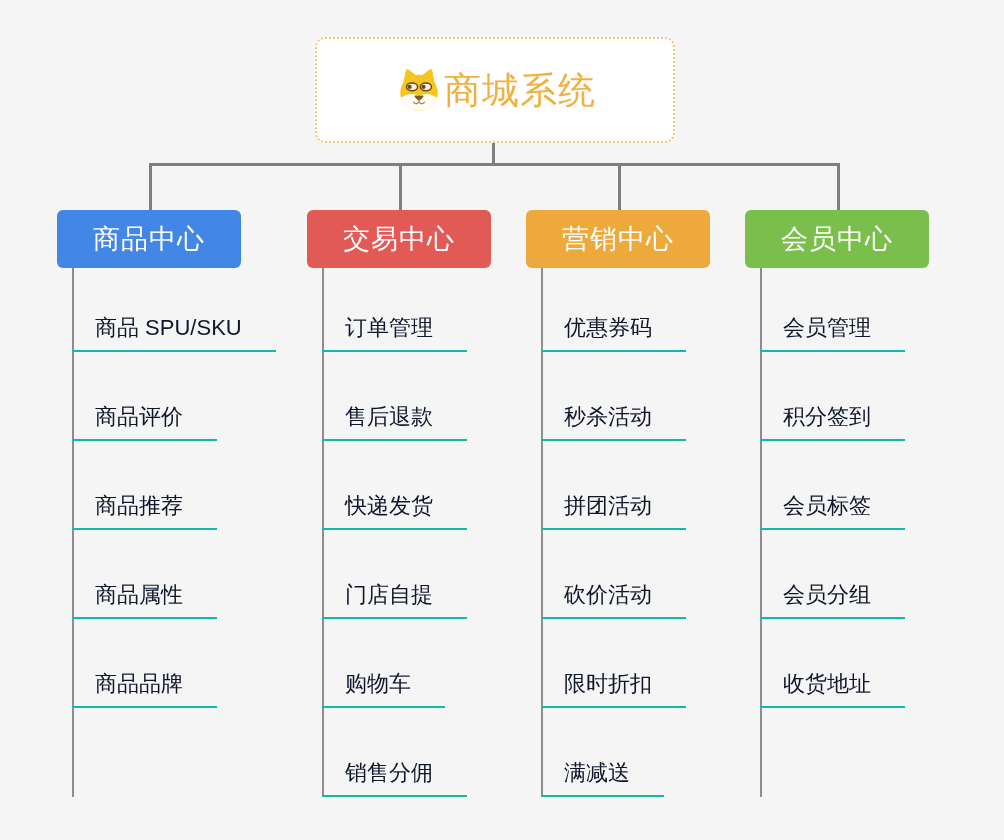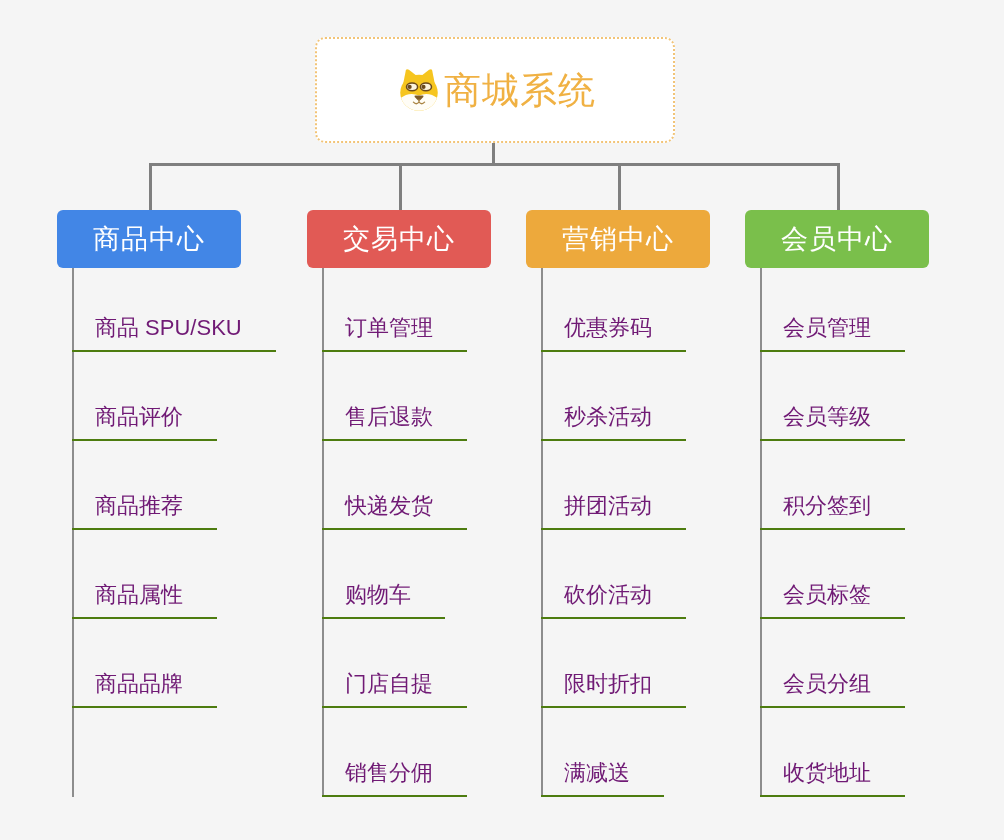--- a/index.html
+++ b/index.html
@@ -33,22 +33,22 @@
   .branch-0{left:57px}.branch-1{left:307px}.branch-2{left:526px}.branch-3{left:745px}
   
   .trunk{position:absolute;top:268px;height:529px;width:2px;background:#8d8d8d}
   .trunk-0{left:72px}.trunk-1{left:322px}.trunk-2{left:541px}.trunk-3{left:760px}
   .column{position:absolute;top:263px}
   .col-0{left:72px}.col-1{left:322px}.col-2{left:541px}.col-3{left:760px}
   .child{height:89px;display:flex;align-items:flex-end}
   .child-label{
     display:inline-block;white-space:nowrap;
     padding:0 34px 9px 23px;
-    border-bottom:2px solid #4d7c0f;
-    font-size:22px;color:#701a75;line-height:1.2;cursor:pointer;
+    border-bottom:2px solid #14b8a6;
+    font-size:22px;color:#0f172a;line-height:1.2;cursor:pointer;
   }
 </style>
 </head>
 <body>
 
 <div>
 
   <div class="root-node">
     <svg class="dog-icon" viewBox="0 0 72 64" aria-hidden="true">
       <defs>
@@ -119,24 +119,24 @@
     <div class="child">
         <span class="child-label">订单管理</span>
       </div>
     <div class="child">
         <span class="child-label">售后退款</span>
       </div>
     <div class="child">
         <span class="child-label">快递发货</span>
       </div>
     <div class="child">
-        <span class="child-label">购物车</span>
+        <span class="child-label">门店自提</span>
       </div>
     <div class="child">
-        <span class="child-label">门店自提</span>
+        <span class="child-label">购物车</span>
       </div>
     <div class="child">
         <span class="child-label">销售分佣</span>
       </div>
   </div>
 
   <div class="column col-2">
     <div class="child">
         <span class="child-label">优惠券码</span>
       </div>
@@ -155,23 +155,20 @@
     <div class="child">
         <span class="child-label">满减送</span>
       </div>
   </div>
 
   <div class="column col-3">
     <div class="child">
         <span class="child-label">会员管理</span>
       </div>
     <div class="child">
-        <span class="child-label">会员等级</span>
-      </div>
-    <div class="child">
         <span class="child-label">积分签到</span>
       </div>
     <div class="child">
         <span class="child-label">会员标签</span>
       </div>
     <div class="child">
         <span class="child-label">会员分组</span>
       </div>
     <div class="child">
         <span class="child-label">收货地址</span>

